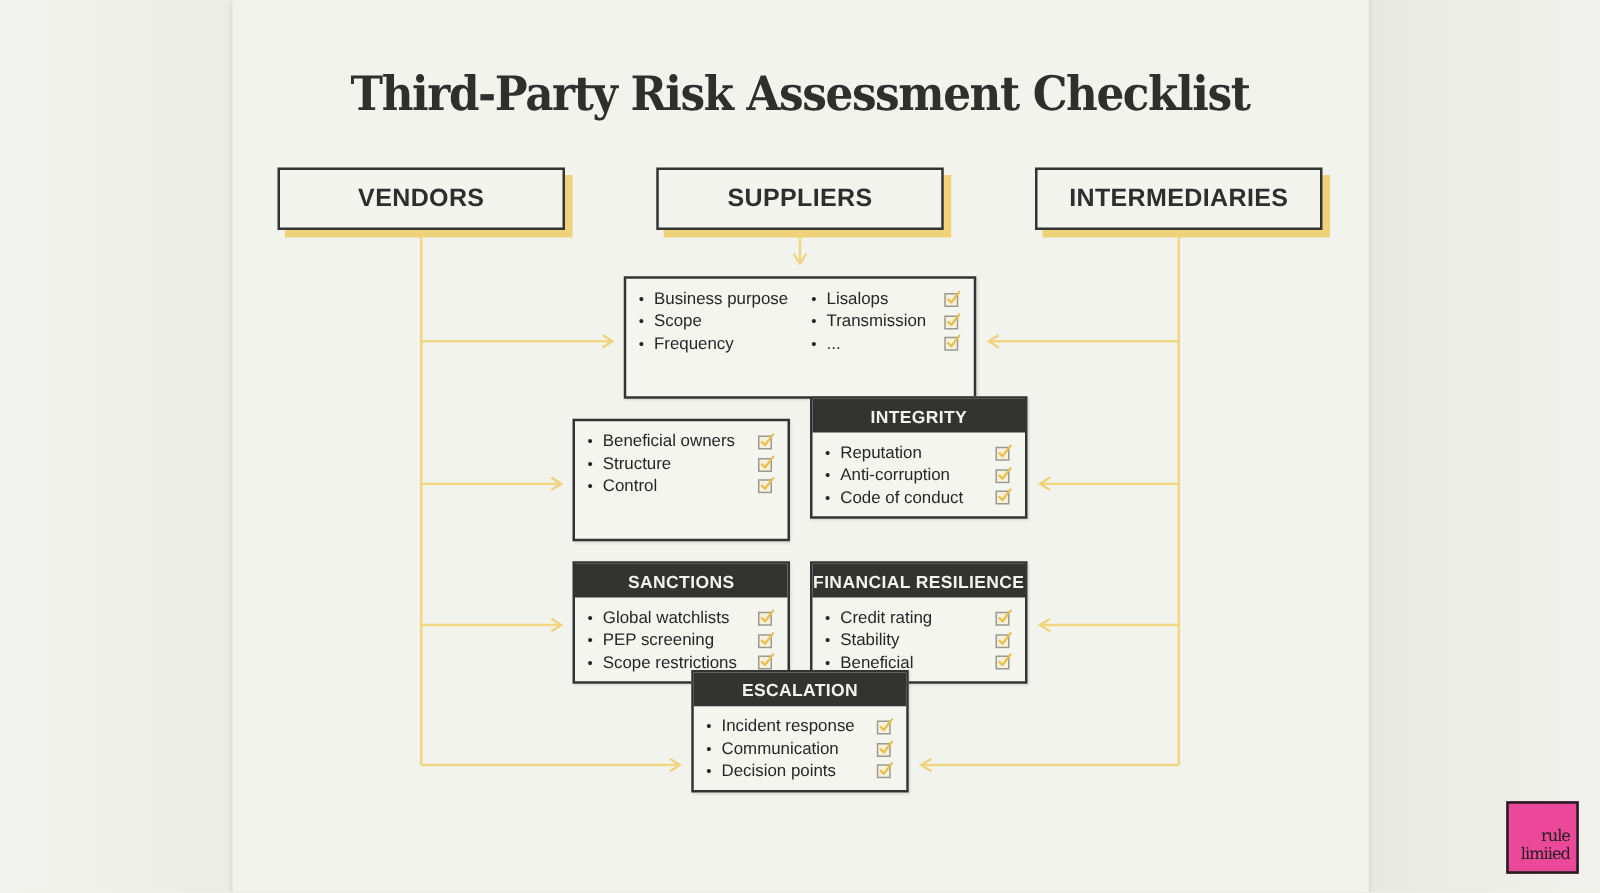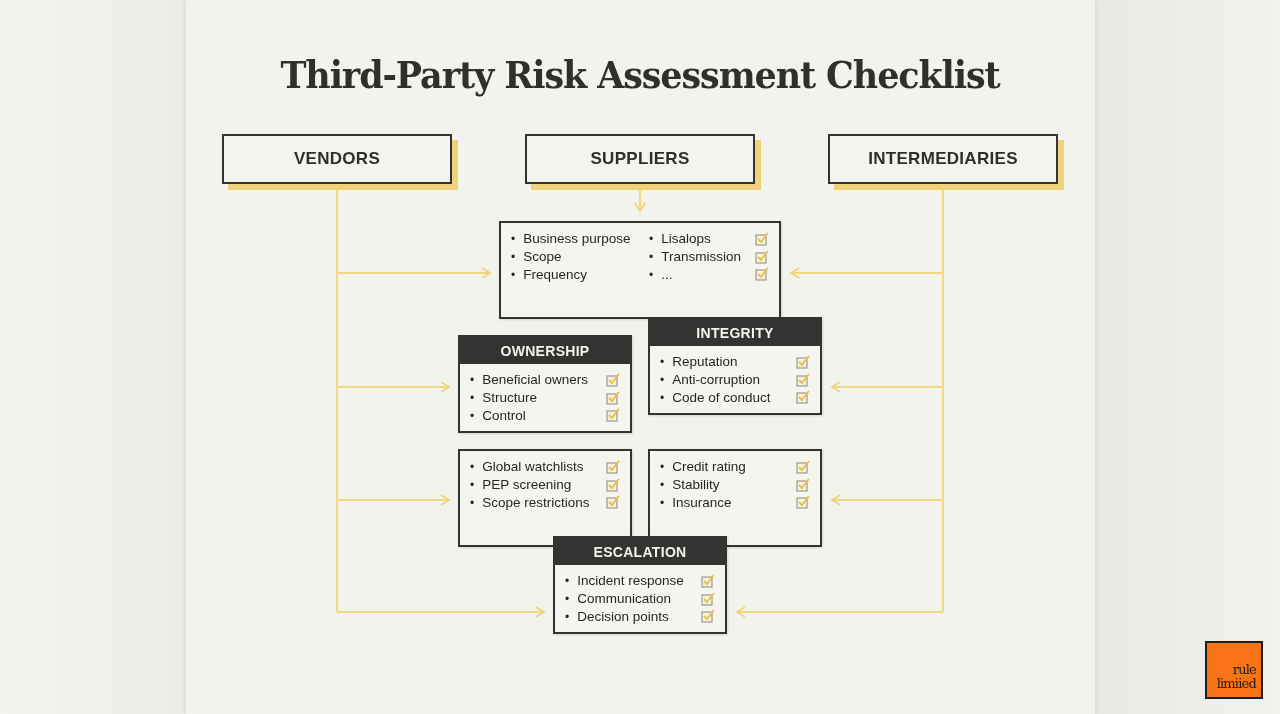--- a/index.html
+++ b/index.html
@@ -29,21 +29,21 @@
       letter-spacing: -1.2px;
       color: #2f2f2d;
       transform: scaleX(0.92);
     }
     .source {
       position: absolute; height: 50px;
       background: #f4f4ef;
       border: 2.5px solid #333;
       box-shadow: 6px 6px 0 #f0d27a;
       display: flex; align-items: center; justify-content: center;
-      font-weight: bold; font-size: 17px; color: #2e2e2e;
+      font-weight: bold; font-size: 20px; color: #2e2e2e;
       letter-spacing: 0.3px;
     }
     .card {
       position: absolute;
       border: 2px solid #333;
       background: #f5f5f0;
       box-shadow: 1px 1px 2px rgba(0,0,0,0.12);
     }
     .card-head {
       background: #333331;
@@ -64,21 +64,21 @@
     .chk {
       width: 14px; height: 14px; position: relative; flex: 0 0 14px;
     }
     .chk svg { position: absolute; left: 0; top: 0; }
     .cols { display: flex; gap: 0; }
     .col { flex: 1; }
     svg.lines { position: absolute; left: 0; top: 0; pointer-events: none; }
     .logo {
       position: absolute; left: 1205px; top: 641px; width: 58px; height: 58px;
       border: 2.5px solid #1f1f1f;
-      background: #f97316;
+      background: #ec4899;
       font-family: "DejaVu Serif", "Liberation Serif", serif;
       font-size: 13px; line-height: 14px;
       color: #1f1f1f;
       text-align: right;
       padding: 20px 5px 0 0;
       letter-spacing: -0.8px;
     }
   </style>
 </head>
 <body>
@@ -164,21 +164,20 @@
                 <path d="M3.5 7.5 L6 10 L12.5 1.5" fill="none" stroke="#e8bf4a" stroke-width="1.8" stroke-linecap="round" stroke-linejoin="round"></path>
               </svg>
             </span>
           </div>
       </div>
     </div>
   </div>
 </div>
 
 <div class="card" style="left:458px; top:335px; width:174px; height:98px;">
-  <div class="card-head">OWNERSHIP</div>
   <div class="card-body">
     <div class="row">
         <span class="txt">Beneficial owners</span>
         <span class="chk">
           <svg width="14" height="14" viewBox="0 0 14 14">
             <rect x="1" y="3" width="10" height="10" fill="#f7f1dc" stroke="#9a9a92" stroke-width="1.2"></rect>
             <path d="M3.5 7.5 L6 10 L12.5 1.5" fill="none" stroke="#e8bf4a" stroke-width="1.8" stroke-linecap="round" stroke-linejoin="round"></path>
           </svg>
         </span>
       </div>
@@ -230,20 +229,21 @@
           <svg width="14" height="14" viewBox="0 0 14 14">
             <rect x="1" y="3" width="10" height="10" fill="#f7f1dc" stroke="#9a9a92" stroke-width="1.2"></rect>
             <path d="M3.5 7.5 L6 10 L12.5 1.5" fill="none" stroke="#e8bf4a" stroke-width="1.8" stroke-linecap="round" stroke-linejoin="round"></path>
           </svg>
         </span>
       </div>
   </div>
 </div>
 
 <div class="card" style="left:458px; top:449px; width:174px; height:98px;">
+  <div class="card-head">SANCTIONS</div>
   <div class="card-body">
     <div class="row">
         <span class="txt">Global watchlists</span>
         <span class="chk">
           <svg width="14" height="14" viewBox="0 0 14 14">
             <rect x="1" y="3" width="10" height="10" fill="#f7f1dc" stroke="#9a9a92" stroke-width="1.2"></rect>
             <path d="M3.5 7.5 L6 10 L12.5 1.5" fill="none" stroke="#e8bf4a" stroke-width="1.8" stroke-linecap="round" stroke-linejoin="round"></path>
           </svg>
         </span>
       </div>
@@ -262,41 +262,42 @@
           <svg width="14" height="14" viewBox="0 0 14 14">
             <rect x="1" y="3" width="10" height="10" fill="#f7f1dc" stroke="#9a9a92" stroke-width="1.2"></rect>
             <path d="M3.5 7.5 L6 10 L12.5 1.5" fill="none" stroke="#e8bf4a" stroke-width="1.8" stroke-linecap="round" stroke-linejoin="round"></path>
           </svg>
         </span>
       </div>
   </div>
 </div>
 
 <div class="card" style="left:648px; top:449px; width:174px; height:98px;">
+  <div class="card-head">FINANCIAL RESILIENCE</div>
   <div class="card-body">
     <div class="row">
         <span class="txt">Credit rating</span>
         <span class="chk">
           <svg width="14" height="14" viewBox="0 0 14 14">
             <rect x="1" y="3" width="10" height="10" fill="#f7f1dc" stroke="#9a9a92" stroke-width="1.2"></rect>
             <path d="M3.5 7.5 L6 10 L12.5 1.5" fill="none" stroke="#e8bf4a" stroke-width="1.8" stroke-linecap="round" stroke-linejoin="round"></path>
           </svg>
         </span>
       </div>
     <div class="row">
         <span class="txt">Stability</span>
         <span class="chk">
           <svg width="14" height="14" viewBox="0 0 14 14">
             <rect x="1" y="3" width="10" height="10" fill="#f7f1dc" stroke="#9a9a92" stroke-width="1.2"></rect>
             <path d="M3.5 7.5 L6 10 L12.5 1.5" fill="none" stroke="#e8bf4a" stroke-width="1.8" stroke-linecap="round" stroke-linejoin="round"></path>
           </svg>
         </span>
       </div>
     <div class="row">
-        <span class="txt">Insurance</span>
+        <span class="txt">Beneficial</span>
         <span class="chk">
           <svg width="14" height="14" viewBox="0 0 14 14">
             <rect x="1" y="3" width="10" height="10" fill="#f7f1dc" stroke="#9a9a92" stroke-width="1.2"></rect>
             <path d="M3.5 7.5 L6 10 L12.5 1.5" fill="none" stroke="#e8bf4a" stroke-width="1.8" stroke-linecap="round" stroke-linejoin="round"></path>
           </svg>
         </span>
       </div>
   </div>
 </div>
 

